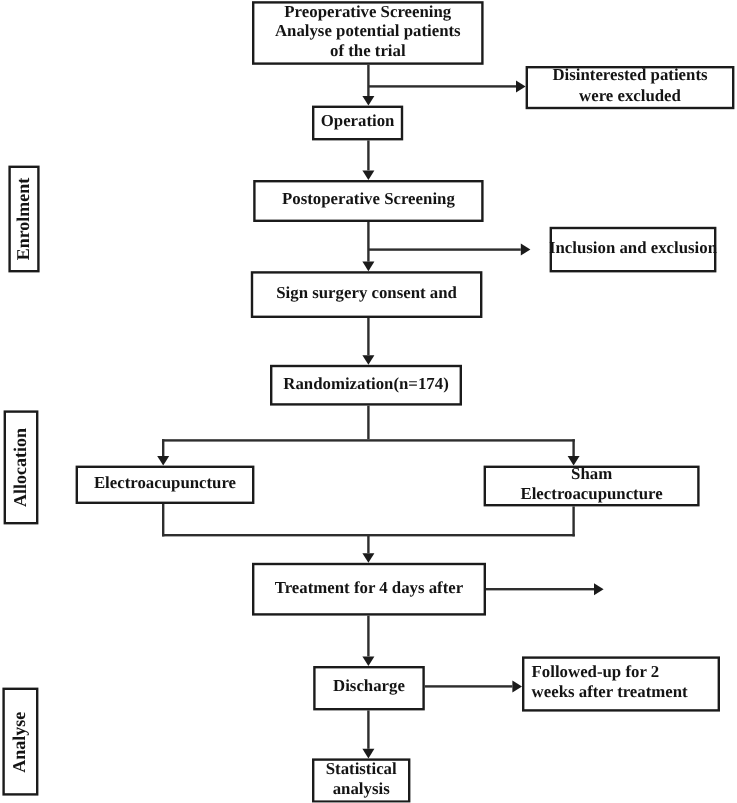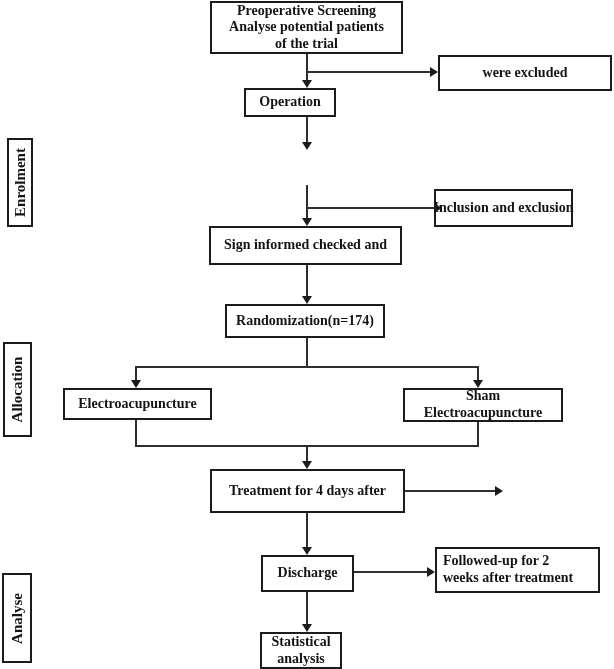--- a/index.html
+++ b/index.html
@@ -52,45 +52,49 @@
     <span class="vtext">Analyse</span>
   </div>
 
   <div class="node" style="left:210px;top:1px;width:193px;height:53px">
     <span>Preoperative Screening</span>
     <span>Analyse potential patients</span>
     <span>of the trial</span>
   </div>
 
   <div class="node" style="left:438px;top:55px;width:174px;height:36px">
+    <span>Disinterested patients</span>
     <span>were excluded</span>
   </div>
 
-  <div class="node" style="left:244px;top:88px;width:92px;height:29px">
+  <div class="node" style="left:260px;top:88px;width:76px;height:29px">
     <span>Operation</span>
   </div>
 
+  <div class="node" style="left:211px;top:150px;width:192px;height:35px">
+    <span>Postoperative Screening</span>
+  </div>
 
-  <div class="node" style="left:434px;top:189px;width:139px;height:38px">
+  <div class="node" style="left:458px;top:189px;width:139px;height:38px">
     <span>Inclusion and exclusion</span>
   </div>
 
   <div class="node" style="left:209px;top:226px;width:193px;height:39px">
-    <span>Sign informed checked and</span>
+    <span>Sign surgery consent and</span>
   </div>
 
   <div class="node" style="left:225px;top:304px;width:160px;height:34px">
     <span>Randomization(n=174)</span>
   </div>
 
   <div class="node" style="left:63px;top:388px;width:149px;height:32px">
     <span>Electroacupuncture</span>
   </div>
 
-  <div class="node" style="left:403px;top:388px;width:160px;height:34px">
+  <div class="node" style="left:403px;top:388px;width:180px;height:34px">
     <span>Sham</span>
     <span>Electroacupuncture</span>
   </div>
 
   <div class="node" style="left:210px;top:469px;width:195px;height:44px">
     <span>Treatment for 4 days after</span>
   </div>
 
 
   <div class="node" style="left:261px;top:555px;width:93px;height:37px">

